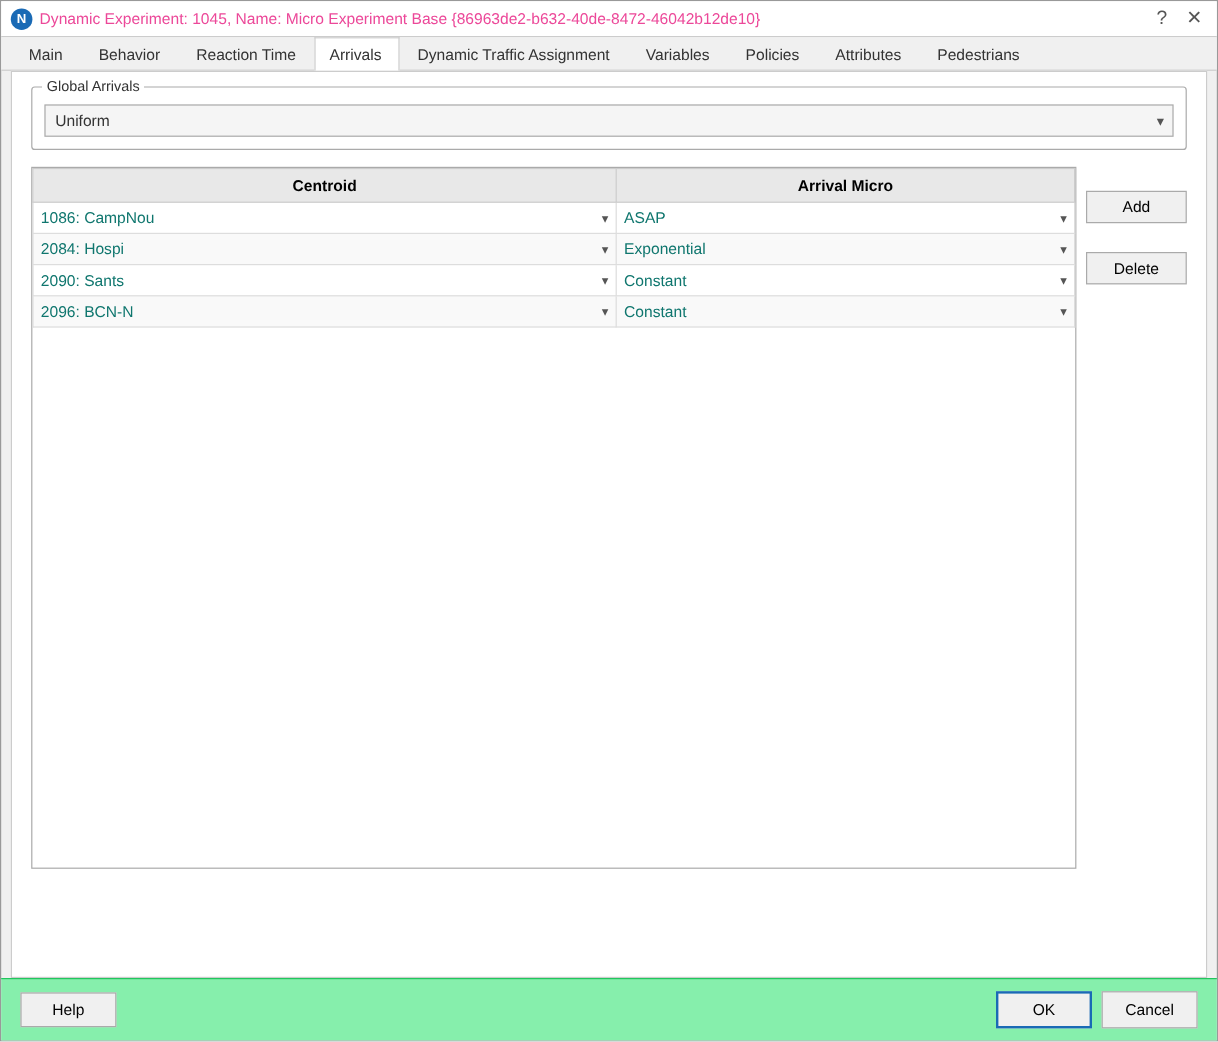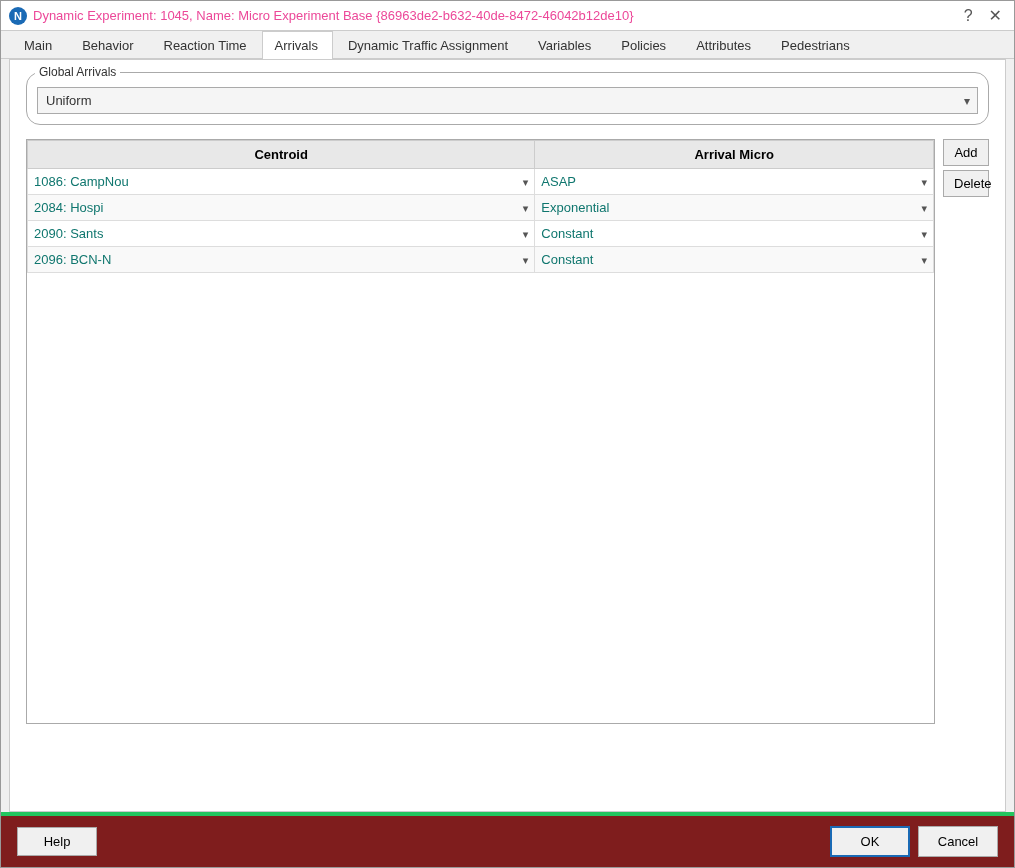--- a/index.html
+++ b/index.html
@@ -94,21 +94,21 @@
     .content {
       flex: 1;
       background: #fff;
       padding: 12px 16px;
       overflow: auto;
       border: 1px solid #ccc;
       margin: 0 8px;
     }
     .group-box {
       border: 1px solid #aaa;
-      border-radius: 14px;
+      border-radius: 3px;
       margin-bottom: 14px;
       padding: 8px 10px 10px 10px;
       position: relative;
     }
     .group-box-label {
       position: absolute;
       top: -8px;
       left: 8px;
       background: #fff;
       padding: 0 4px;
@@ -150,27 +150,28 @@
     .table-area {
       flex: 1;
       border: 1px solid #aaa;
     }
     .table-actions {
       display: flex;
       flex-direction: column;
       gap: 4px;
     }
     .action-btn {
-      width: 46px;
+      width: 84px;
       padding: 5px 10px;
       border: 1px solid #aaa;
       background: #f0f0f0;
       cursor: pointer;
       font-size: 13px;
       text-align: center;
+      margin-top: 20px;
     }
     .data-table {
       width: 100%;
       border-collapse: collapse;
     }
     .data-table th {
       background: #e8e8e8;
       border: 1px solid #ccc;
       padding: 6px 8px;
       text-align: center;
@@ -203,22 +204,22 @@
       top: 50%;
       transform: translateY(-50%);
       pointer-events: none;
       font-size: 11px;
       color: #555;
     }
     .empty-area {
       height: 450px;
     }
     .footer {
-      background: #7f1d1d;
-      border-top: 4px solid #22c55e;
+      background: #86efac;
+      border-top: 1px solid #22c55e;
       padding: 10px 16px;
       display: flex;
       justify-content: space-between;
       align-items: center;
     }
     .footer-right {
       display: flex;
       gap: 8px;
     }
     .footer-btn {

